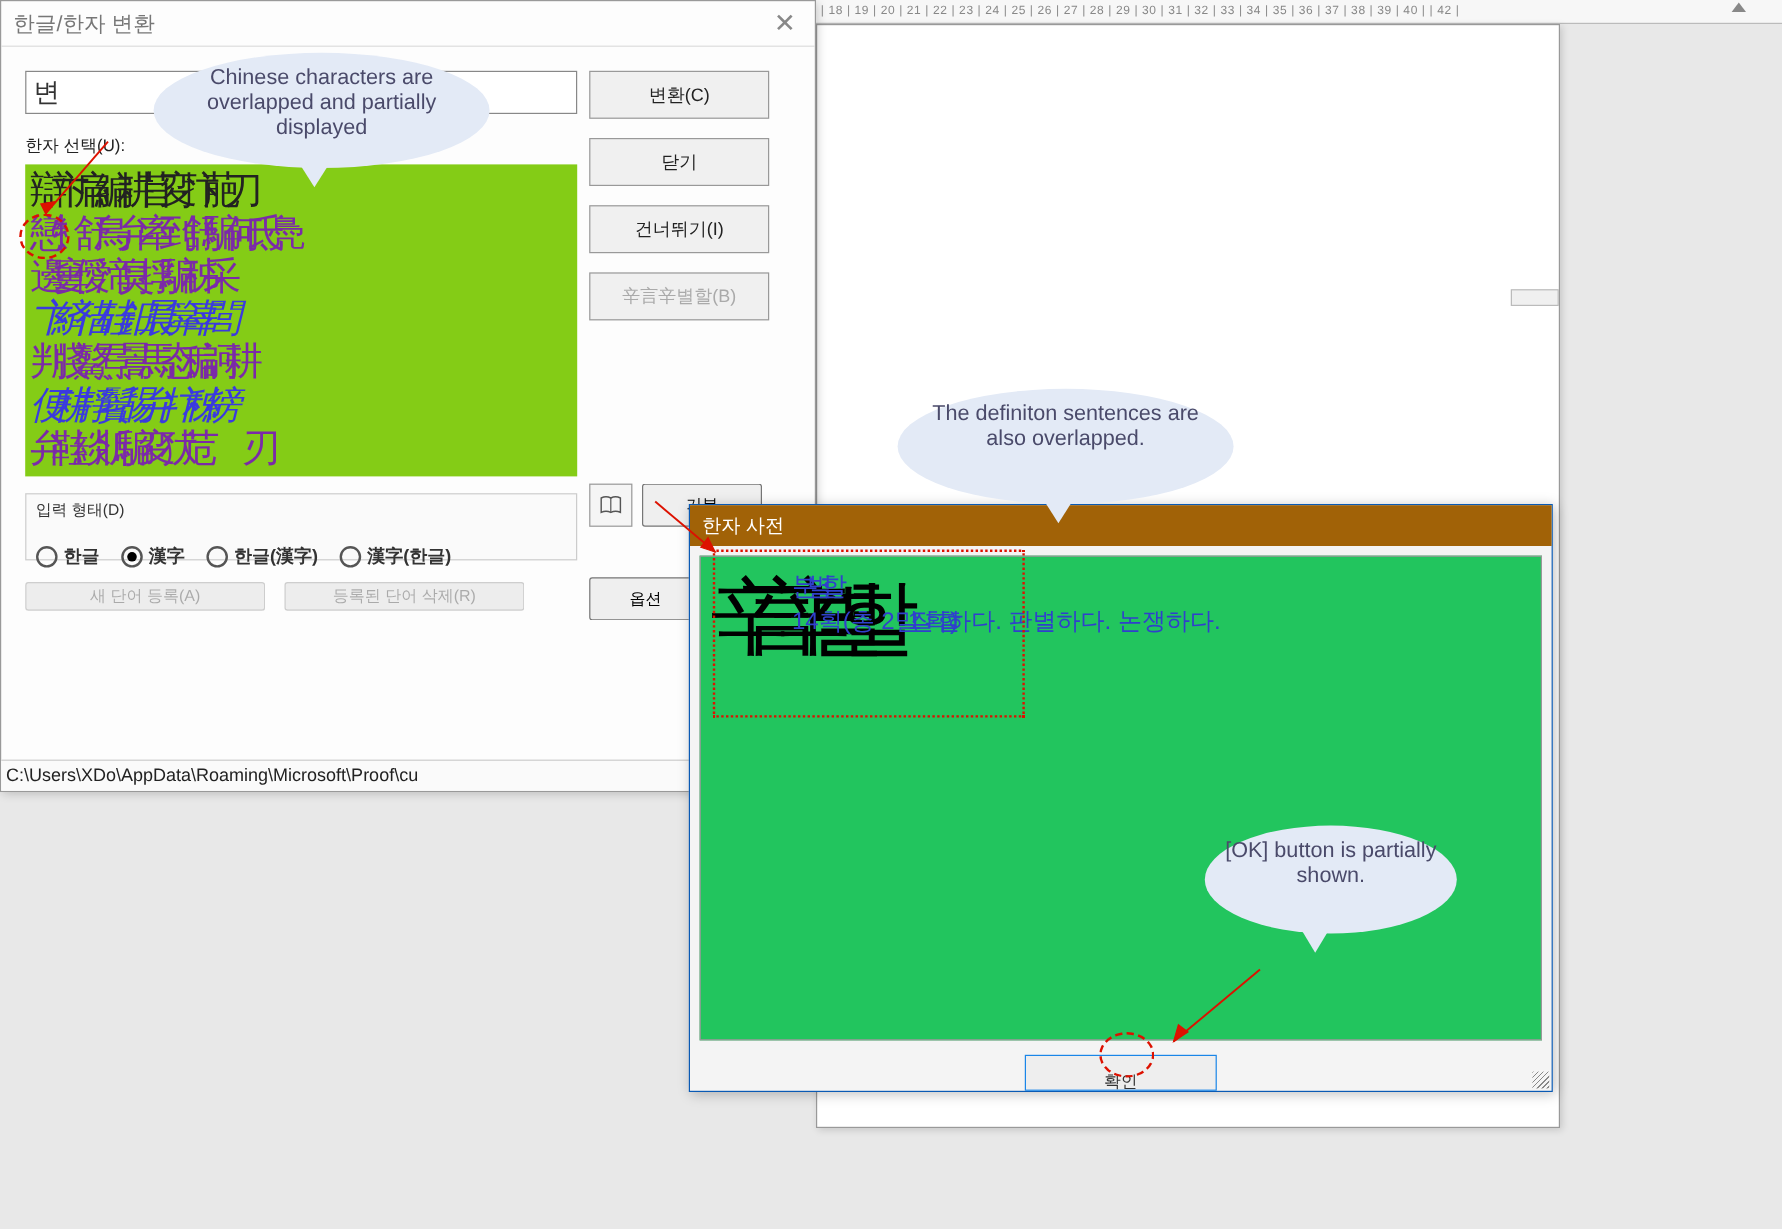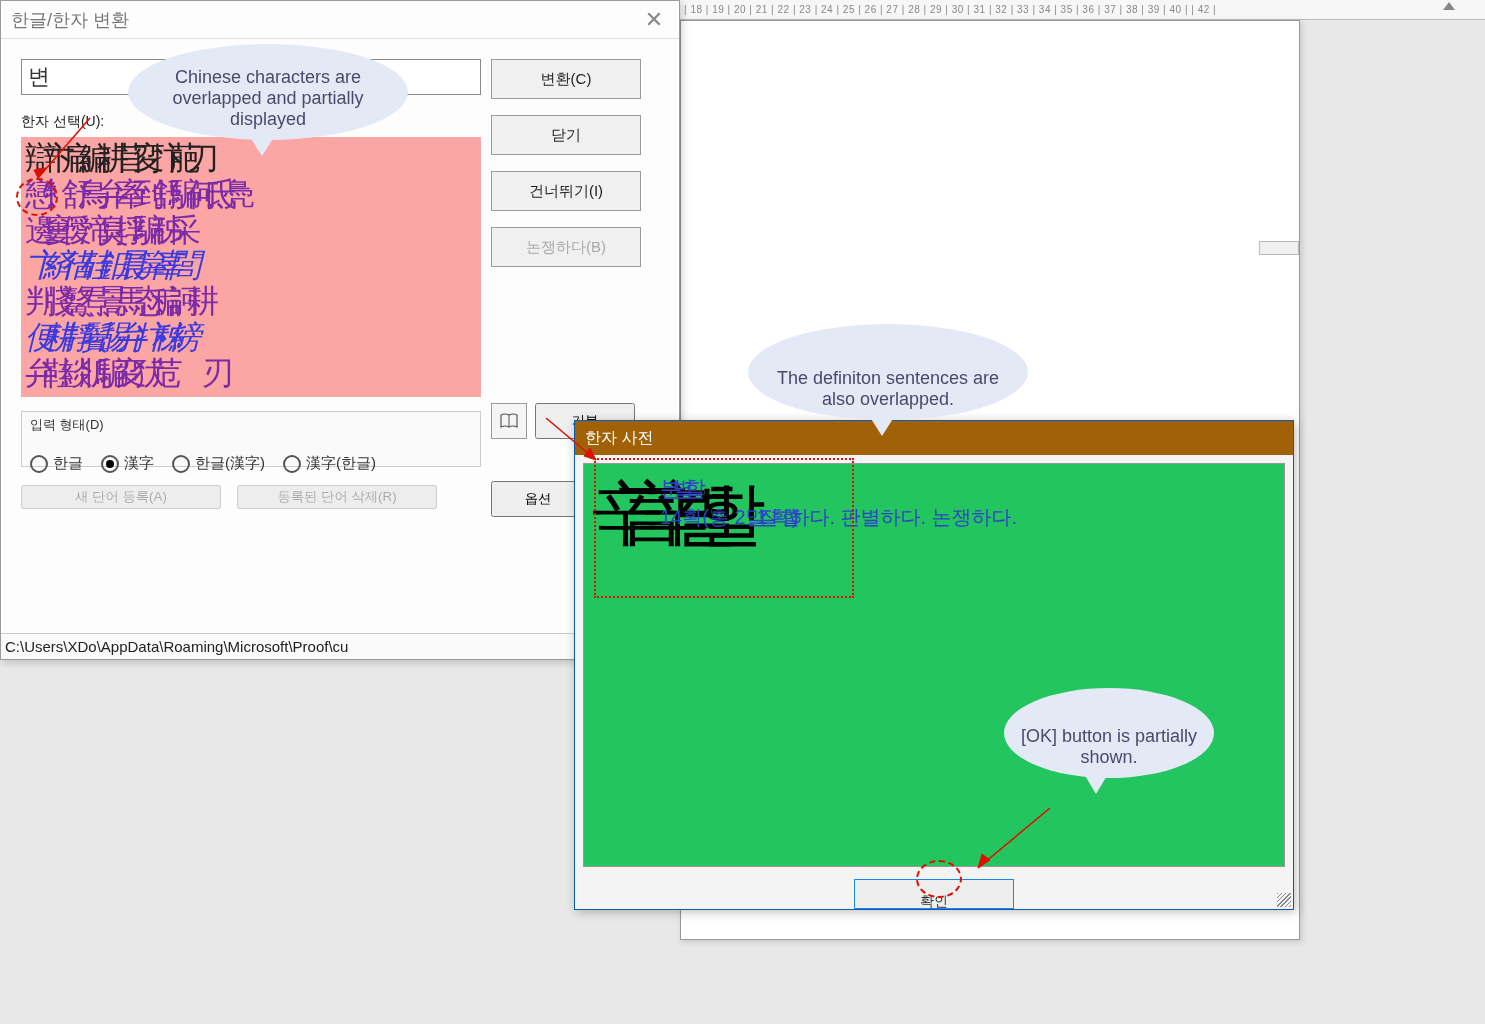--- a/index.html
+++ b/index.html
@@ -88,21 +88,21 @@
     font-size: 22px; padding: 2px 6px;
     display: flex; align-items: center;
   }
 
   .hanja-area {
     border: 0px solid #aaa;
     width: 460px; height: 260px;
     margin-top: 4px;
     overflow: hidden;
     position: relative;
-    background: #fca5a5;
+    background: #84cc16;
     padding: 4px;
   }
   .hanja-line {
     font-size: 32px;
     line-height: 1.12;
     letter-spacing: -14px;
     white-space: nowrap;
   }
   .hanja-line .hj { color: #7b2aa8; }
   .hanja-line .hj.alt { color: #3a3adf; font-style: italic; }
@@ -110,21 +110,21 @@
 
   .input-style-box {
     border: 1px solid #ccc;
     width: 460px; height: 56px;
     margin-top: 14px;
     padding: 4px 8px;
     background: #fafafa;
   }
   .input-style-box .lbl2 { font-size: 13px; color: #333; margin-bottom: 20px; }
   .radio-row { display: flex; align-items: center; gap: 18px; }
-  .radio-row label { display: flex; align-items: center; gap: 5px; font-size: 15px; }
+  .radio-row label { display: flex; align-items: center; gap: 5px; font-size: 15px; font-weight: bold; }
   .radio {
     width: 18px; height: 18px; border: 2px solid #555; border-radius: 50%;
     display: inline-flex; align-items: center; justify-content: center;
   }
   .radio.sel::after { content: ""; width: 8px; height: 8px; background: #000; border-radius: 50%; }
 
   .btncol button, .btnrow button {
     display: block;
     width: 150px; height: 40px;
     margin-bottom: 16px;
@@ -206,21 +206,21 @@
     position: absolute; right: 2px; bottom: 2px;
     width: 14px; height: 14px;
     background: repeating-linear-gradient(135deg, #888, #888 1px, transparent 1px, transparent 3px);
   }
 
   
   .callout {
     position: absolute;
     background: #e3eaf6;
     border-radius: 50%;
-    display: flex; align-items: flex-end; justify-content: center;
+    display: flex; align-items: flex-start; justify-content: center;
     text-align: center;
     font-size: 18px;
     color: #4a4a6a;
     padding: 10px 14px;
     pointer-events: none;
   }
   .callout .tail {
     position: absolute;
     width: 0; height: 0;
   }
@@ -310,21 +310,21 @@
         <button style="width:200px;" disabled=""><span>새 단어 등록(A)</span></button>
         <button style="width:200px;" disabled=""><span>등록된 단어 삭제(R)</span></button>
       </div>
     </div>
 
     <div class="dlg-right">
       <div class="btncol">
         <button><span>변환(C)</span></button>
         <button><span>닫기</span></button>
         <button><span>건너뛰기(I)</span></button>
-        <button disabled=""><span>논쟁하다(B)</span></button>
+        <button disabled=""><span>辛言辛별할(B)</span></button>
       </div>
       <div style="height:120px;"></div>
       <div style="display:flex; gap:8px; align-items:center;">
         <div class="icon-btn">
           <svg width="20" height="16" viewBox="0 0 20 16">
             <path d="M2 2 Q6 0 10 2 Q14 0 18 2 L18 14 Q14 12 10 14 Q6 12 2 14 Z" fill="none" stroke="#555" stroke-width="1.2"></path>
             <line x1="10" y1="2" x2="10" y2="14" stroke="#555" stroke-width="1"></line>
           </svg>
         </div>
         <button style="width:100px;height:36px;"><span>기본</span></button>

